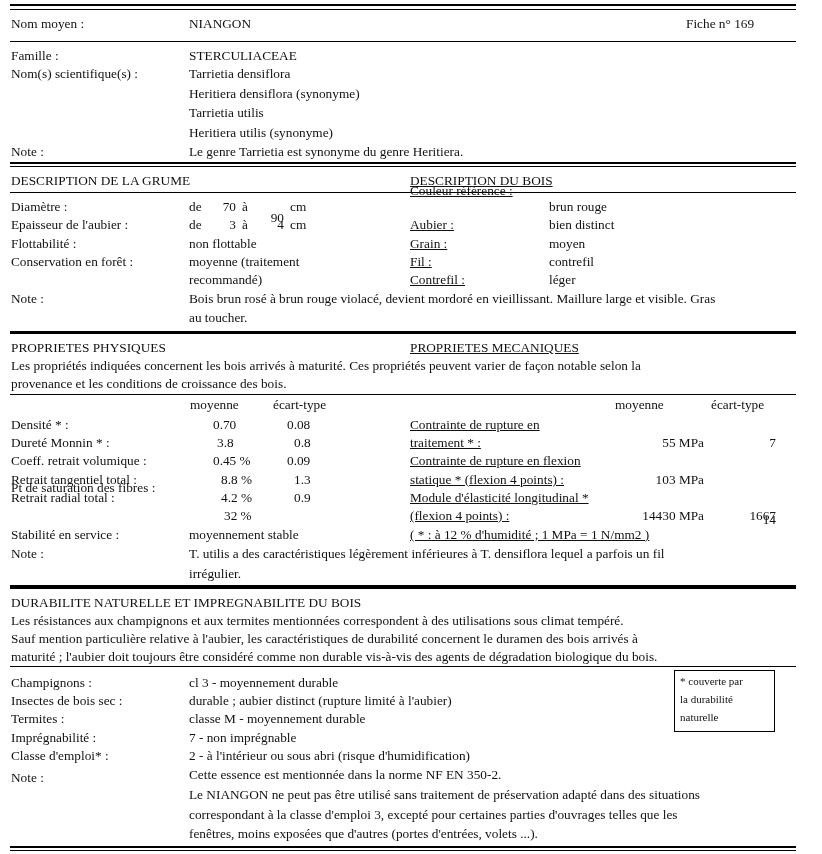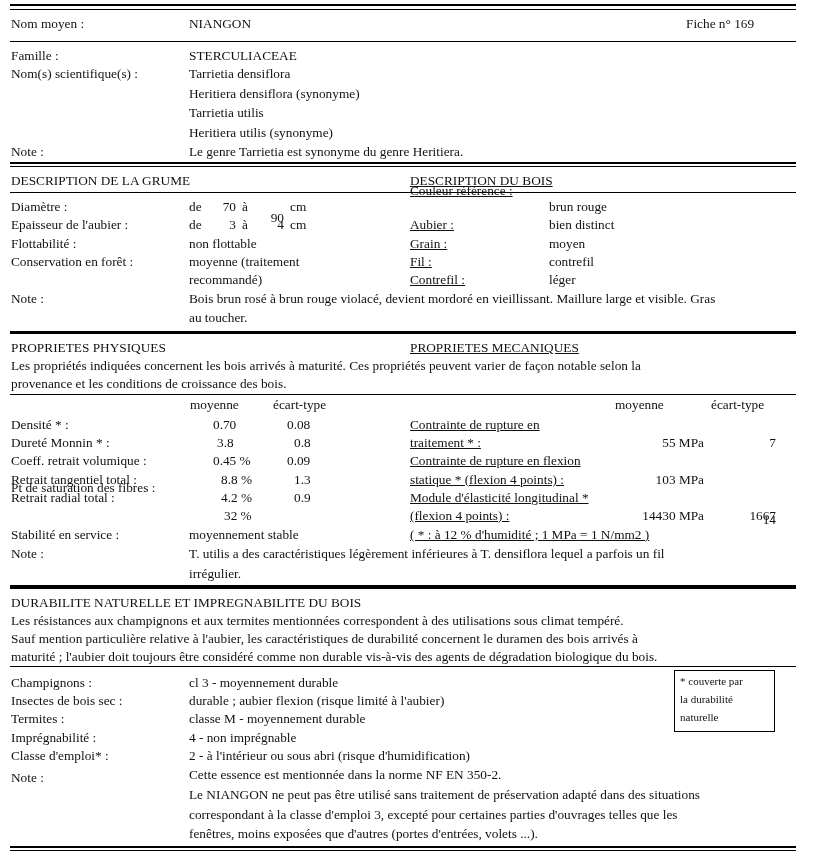--- a/index.html
+++ b/index.html
@@ -166,25 +166,25 @@
 <span class="abs lbl" style="top:594px;">DURABILITE NATURELLE ET IMPREGNABILITE DU BOIS</span>
 <span class="abs lbl" style="top:612px;">Les résistances aux champignons et aux termites mentionnées correspondent à des utilisations sous climat tempéré.</span>
 <span class="abs lbl" style="top:630px;">Sauf mention particulière relative à l'aubier, les caractéristiques de durabilité concernent le duramen des bois arrivés à</span>
 <span class="abs lbl" style="top:648px;">maturité ; l'aubier doit toujours être considéré comme non durable vis-à-vis des agents de dégradation biologique du bois.</span>
 <div class="rule r1" style="top:666px;"></div>
 
 <div>
   <span class="abs lbl" style="top:674px;">Champignons :</span>
   <span class="abs v1" style="top:674px;">cl 3  - moyennement durable</span>
   <span class="abs lbl" style="top:692px;text-align:right;">Insectes de bois sec :</span>
-  <span class="abs v1" style="top:692px;">durable ; aubier flexion (risque limité à l'aubier)</span>
+  <span class="abs v1" style="top:692px;">durable ; aubier distinct (rupture limité à l'aubier)</span>
   <span class="abs lbl" style="top:710px;">Termites :</span>
   <span class="abs v1" style="top:710px;">classe M - moyennement durable</span>
   <span class="abs lbl" style="top:729px;">Imprégnabilité :</span>
-  <span class="abs v1" style="top:729px;">4 - non imprégnable</span>
+  <span class="abs v1" style="top:729px;">7 - non imprégnable</span>
   <span class="abs lbl" style="top:747px;">Classe d'emploi* :</span>
   <span class="abs v1" style="top:747px;">2 - à l'intérieur ou sous abri (risque d'humidification)</span>
 
   <span class="abs lbl" style="top:769px;">Note :</span>
   <span class="abs v1" style="top:766px;">Cette essence est mentionnée dans la norme NF EN 350-2.</span>
   <span class="abs v1" style="top:786px;">Le NIANGON ne peut pas être utilisé sans traitement de préservation adapté dans des situations</span>
   <span class="abs v1" style="top:806px;">correspondant à la classe d'emploi 3, excepté pour certaines parties d'ouvrages telles que les</span>
   <span class="abs v1" style="top:825px;">fenêtres, moins exposées que d'autres (portes d'entrées, volets ...).</span>
 </div>
 

